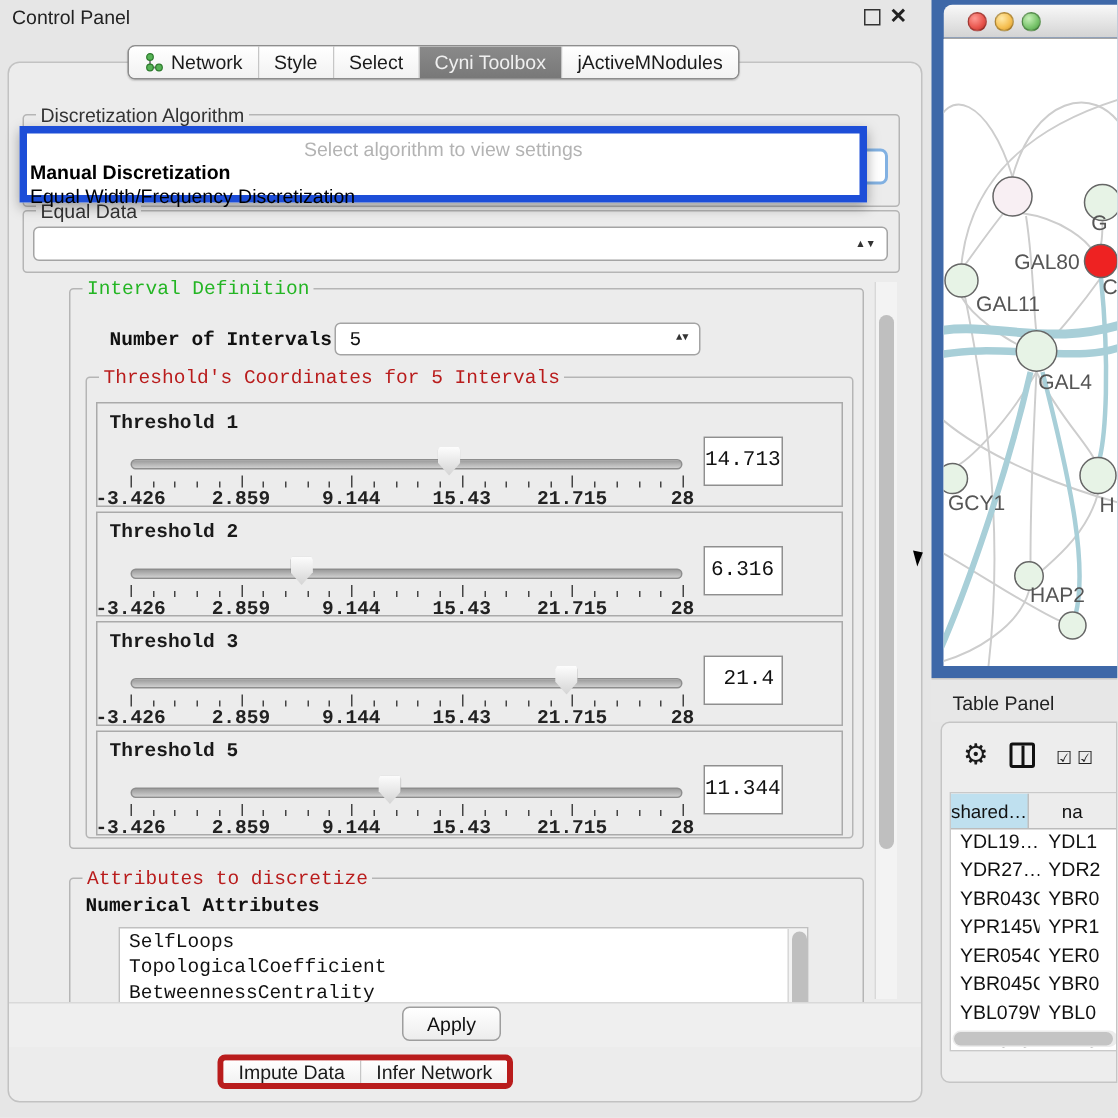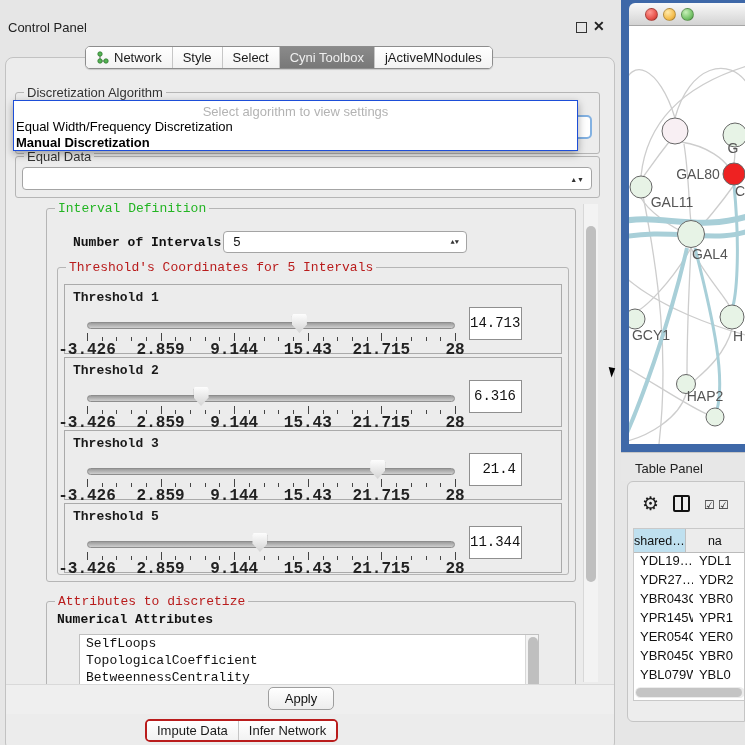--- a/index.html
+++ b/index.html
@@ -1,21 +1,21 @@
 <!DOCTYPE html>
 <html><head>
 <meta charset="utf-8">
 <style>
   * { box-sizing: border-box; margin: 0; padding: 0; }
   html,body { width:745px; height:745px; overflow:hidden; }
   body { font-family:"Liberation Sans", sans-serif; background:#e6e6e6; position:relative; color:#111; }
   .abs { position:absolute; }
 
   
-  #control-panel { left:0; top:16px; width:621px; height:654px; background:#e6e6e6; }
+  #control-panel { left:0; top:0; width:621px; height:654px; background:#e6e6e6; }
   #cp-titlebar { left:0; top:0; width:621px; height:22px; }
   #cp-title { left:8px; top:4px; font-size:13px; color:#222; }
   #cp-float { left:576px; top:6px; width:11px; height:11px; border:1.5px solid #333; background:transparent; }
   #cp-close { left:593px; top:2px; font-size:14px; font-weight:bold; color:#222; }
 
   #inner-panel { left:5px; top:41px; width:610px; height:694px; background:#ececec; border:1px solid #c2c2c2; border-radius:8px; }
 
   
   #top-tabs { left:85px; top:30px; height:23px; display:flex; border:1px solid #8d8d8d; border-radius:5px; overflow:hidden; background:#fff; z-index:30; box-shadow:0 1px 1px rgba(0,0,0,.15); }
   .seg { display:flex; align-items:center; justify-content:center; font-size:13px; color:#1a1a1a; background:linear-gradient(#ffffff,#f2f2f2); border-right:1px solid #c6c6c6; padding:0 10px; white-space:nowrap; }
@@ -29,49 +29,49 @@
   .lbl-green { color:#23b523; }
   .lbl-blue { color:#b91c1c; }
   .lbl-dark { color:#333; }
 
   
   .combo { position:absolute; background:#fff; border:1px solid #a4a4a4; border-radius:4px; font-size:13px; display:flex; align-items:center; padding-left:9px; }
   .spinner { position:absolute; right:7px; top:50%; transform:translateY(-50%); display:flex; flex-direction:column; line-height:5px; font-size:7px; color:#333; }
 
   
   #algo-combo-hidden { left:20px; top:99px; width:572px; height:24px; background:#fff; border:2px solid #82b1e2; border-radius:5px; z-index:18; }
-  #algo-popup { left:13px; top:84px; width:565px; height:51px; background:#fff; border:1px solid #1d4ed8; box-shadow:0 3px 8px rgba(0,0,0,.35); z-index:20; }
+  #algo-popup { left:13px; top:84px; width:565px; height:51px; background:#fff; border:5px solid #1d4ed8; box-shadow:0 3px 8px rgba(0,0,0,.35); z-index:20; }
   #algo-ph { text-align:center; font-size:13px; color:#b3b3b3; margin-top:3px; }
   .algo-opt { font-size:13px; color:#000; padding-left:2px; line-height:16px; }
   .algo-opt.bold { font-weight:bold; }
 
   
   #settings-clip { left:10px; top:186px; width:572px; height:482px; overflow:hidden;font-family:Liberation Mono, monospace; }
   .vscroll { position:absolute; background:#f3f3f3; border-left:1px solid #d8d8d8; }
   .vthumb { position:absolute; left:2px; width:10px; background:#bfbfbf; border-radius:5px; }
 
   
   .th-box { position:absolute; left:6px; width:498px; height:70px; border:1px solid #aaaaaa; background:#ececec; }
   .th-label { position:absolute; left:8px; top:5px; font-weight:bold; font-size:13px; color:#1a1a1a; }
   .track { position:absolute; left:22px; top:37px; width:368px; height:7px; border-radius:4px; background:linear-gradient(#9c9c9c,#cfcfcf); border:1px solid #8d8d8d; }
   .thumb { position:absolute; top:29px; width:15px; height:19px; background:linear-gradient(#fdfdfd,#d4d4d4); clip-path:polygon(8% 0,92% 0,100% 12%,100% 55%,50% 100%,0 55%,0 12%); filter:drop-shadow(0 0 1px #777); }
   .ticks { position:absolute; left:22px; top:48px; width:368px; height:8px; }
   .tick { position:absolute; bottom:0; width:1px; background:#444; }
   .scale { position:absolute; left:22px; top:56px; width:368px; height:12px; }
-  .scale span { position:absolute; transform:translateX(-50%); font-size:16px; font-weight:bold; color:#222; white-space:nowrap; }
+  .scale span { position:absolute; transform:translateX(-50%); font-size:13px; font-weight:bold; color:#222; white-space:nowrap; }
   .th-value { position:absolute; left:404px; top:22px; width:53px; height:33px; background:#fff; border:1px solid #8f8f8f; font-size:14px; text-align:right; padding-right:5px; line-height:31px; }
 
   
   #attr-list { position:absolute; left:32px; top:32px; width:460px; height:70px; background:#fff; border:1px solid #c0c0c0; overflow:hidden; }
   .attr-item { font-size:13px; padding-left:6px; line-height:17px; color:#111; white-space:nowrap; }
 
   
   #apply-strip { left:6px; top:668px; width:608px; height:30px; border-top:1px solid #d9d9d9; background:#efefef; }
   #apply-btn { left:268px; top:671px; width:66px; height:23px; background:linear-gradient(#ffffff,#ededed); border:1px solid #9e9e9e; border-radius:5px; font-size:13px; text-align:center; line-height:21px; }
-  #bottom-tabs { left:145px; top:703px; height:23px; display:flex; border:2px solid #b91c1c; border-radius:5px; overflow:hidden; background:#fff; z-index:5; }
+  #bottom-tabs { left:145px; top:703px; height:23px; display:flex; border:4px solid #b91c1c; border-radius:5px; overflow:hidden; background:#fff; z-index:5; }
 
   
   #net-window { left:621px; top:0; width:124px; height:452px; background:#3e68a8; }
   #net-titlebar { left:8px; top:3px; width:116px; height:23px; background:linear-gradient(#f9f9f9,#d3d3d3); border-bottom:1px solid #a6a6a6; border-top-left-radius:6px; }
   .tl { position:absolute; top:5px; width:13px; height:13px; border-radius:50%; border:1px solid rgba(0,0,0,.25); }
   #tl-red { left:16px; background:radial-gradient(circle at 35% 30%, #ff9a93, #e8544c 60%, #b03028); }
   #tl-yellow { left:34px; background:radial-gradient(circle at 35% 30%, #ffe9a8, #f5be4f 60%, #c9902a); }
   #tl-green { left:52px; background:radial-gradient(circle at 35% 30%, #c7f0b8, #77c36a 60%, #4a9440); }
   #net-canvas { left:8px; top:26px; width:116px; height:418px; background:#fff; overflow:hidden; }
 
@@ -135,22 +135,22 @@
         <span>jActiveMNodules</span>
       </div>
   </div>
 
   <div class="group" style="left:15px; top:76px; width:585px; height:62px;">
     <span class="group-label lbl-dark">Discretization Algorithm</span>
   </div>
   <div id="algo-combo-hidden" class="abs"></div>
   <div id="algo-popup" class="abs">
     <div id="algo-ph">Select algorithm to view settings</div>
+    <div class="algo-opt bold">Manual Discretization</div>
     <div class="algo-opt">Equal Width/Frequency Discretization</div>
-    <div class="algo-opt bold">Manual Discretization</div>
   </div>
 
   <div class="group" style="left:15px; top:140px; width:585px; height:42px;">
     <span class="group-label lbl-dark">Equal Data</span>
   </div>
   <div class="combo" style="left:22px; top:151px; width:570px; height:23px;">
     <span class="spinner">▲▼</span>
   </div>
 
   <div id="settings-clip" class="abs">

